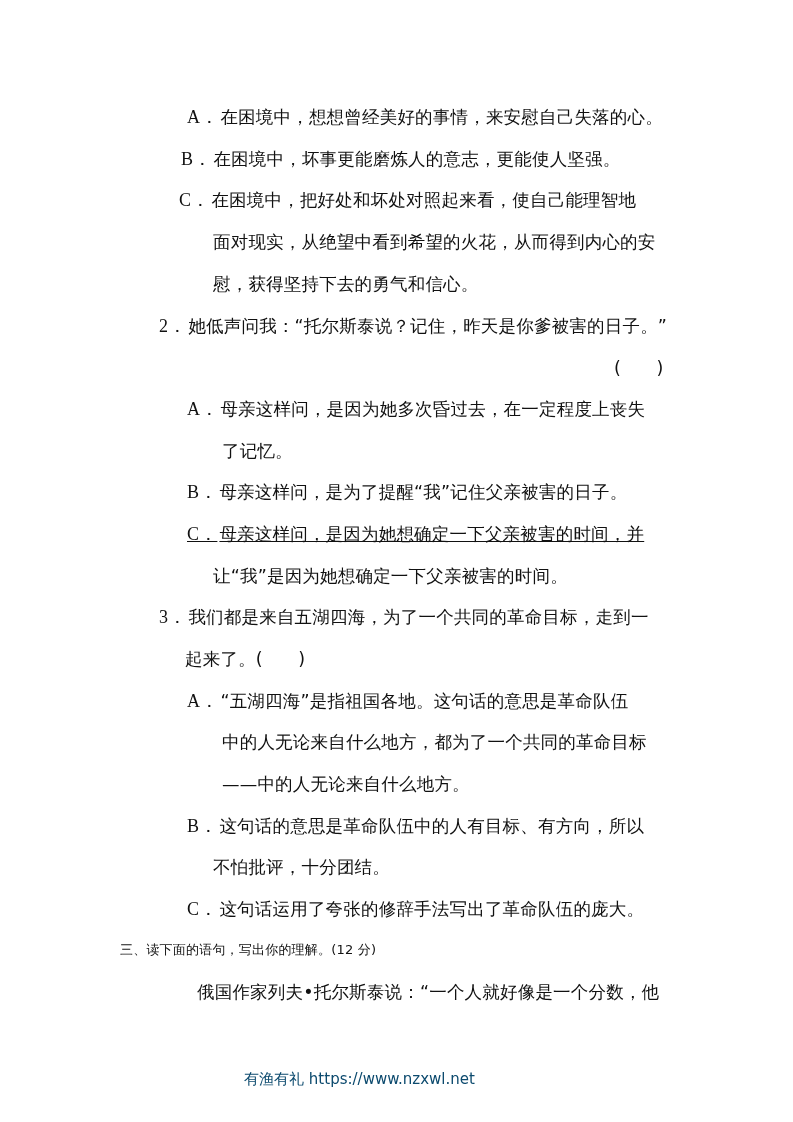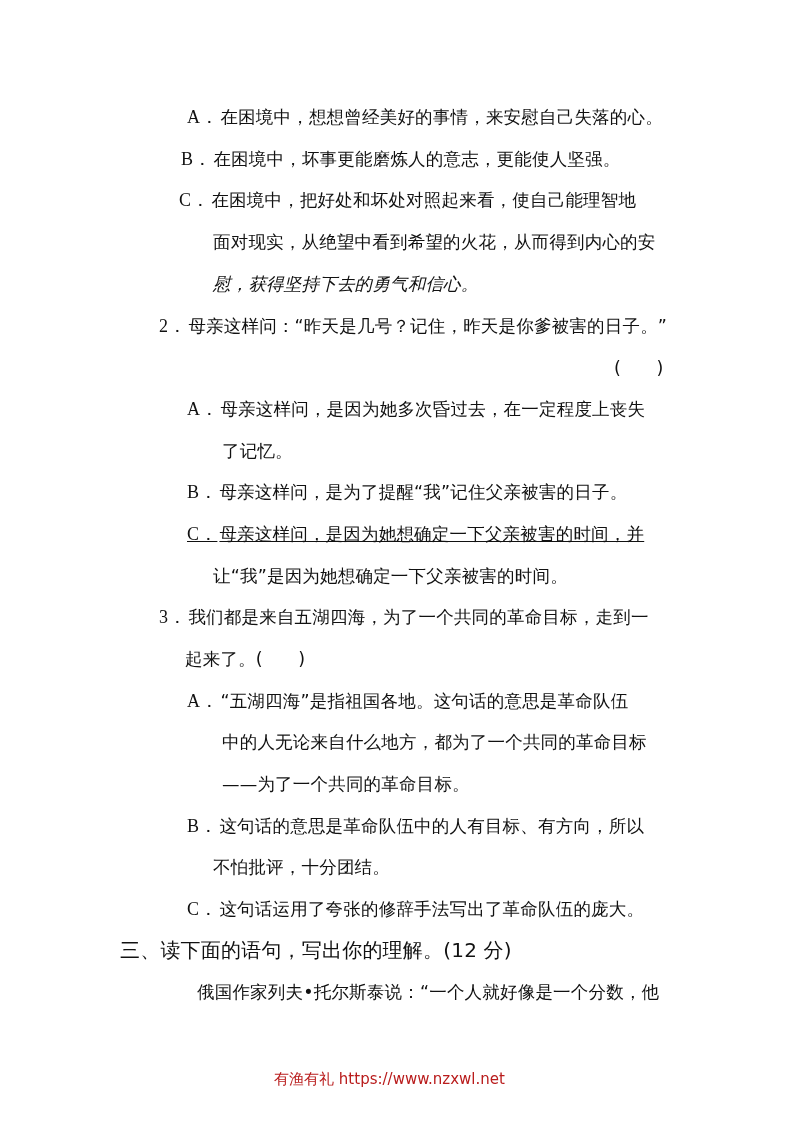--- a/index.html
+++ b/index.html
@@ -1,42 +1,42 @@
 <!DOCTYPE html>
 <html><head>
 <meta charset="utf-8">
 <style>
   html, body { margin:0; padding:0; background:#ffffff; }
   body { width:793px; height:1122px; position:relative; overflow:hidden;
          font-family:"DejaVu Sans", "Liberation Sans", sans-serif; color:#111; }
   .line { position:absolute; font-size:17.5px; line-height:22px; white-space:nowrap; letter-spacing:0.2px; }
   .lbl { font-family:"Liberation Serif", "DejaVu Serif", serif; font-size:18px; margin-right:2px; }
-  .heading { font-size:20px; }
+  .heading { font-size:13px; }
   .footer { position:absolute; top:1070px; left:0; width:719px; text-align:center;
-            font-size:15px; color:#b91c1c;margin-left:30px; }
+            font-size:15px; color:#0c4a6e; }
 </style>
 </head>
 <body>
 
 <div>
 
   <div class="line" style="top:106px;left:187px;">
     <span class="lbl">A．</span><span>在困境中，想想曾经美好的事情，来安慰自己失落的心。</span>
   </div>
   <div class="line" style="top:148px;left:181px;">
     <span class="lbl">B．</span><span>在困境中，坏事更能磨炼人的意志，更能使人坚强。</span>
   </div>
   <div class="line" style="top:189px;left:179px;">
     <span class="lbl">C．</span><span>在困境中，把好处和坏处对照起来看，使自己能理智地</span>
   </div>
   <div class="line" style="top:231px;left:213px;">面对现实，从绝望中看到希望的火花，从而得到内心的安</div>
-  <div class="line" style="top:273px;left:213px;font-style:italic;">慰，获得坚持下去的勇气和信心。</div>
+  <div class="line" style="top:273px;left:213px;">慰，获得坚持下去的勇气和信心。</div>
 
   <div class="line" style="top:315px;left:159px;">
-    <span class="lbl">2．</span><span>母亲这样问：“昨天是几号？记住，昨天是你爹被害的日子。”</span>
+    <span class="lbl">2．</span><span>她低声问我：“托尔斯泰说？记住，昨天是你爹被害的日子。”</span>
   </div>
   <div class="line" style="top:357px;left:614px;">(　　)</div>
   <div class="line" style="top:398px;left:187px;text-align:center;">
     <span class="lbl">A．</span><span>母亲这样问，是因为她多次昏过去，在一定程度上丧失</span>
   </div>
   <div class="line" style="top:440px;left:222px;">了记忆。</div>
   <div class="line" style="top:481px;left:187px;">
     <span class="lbl">B．</span><span>母亲这样问，是为了提醒“我”记住父亲被害的日子。</span>
   </div>
   <div class="line" style="top:523px;left:187px;text-decoration:underline;">
@@ -45,21 +45,21 @@
   <div class="line" style="top:565px;left:213px;">让“我”是因为她想确定一下父亲被害的时间。</div>
 
   <div class="line" style="top:606px;left:159px;">
     <span class="lbl">3．</span><span>我们都是来自五湖四海，为了一个共同的革命目标，走到一</span>
   </div>
   <div class="line" style="top:648px;left:185px;">起来了。(　　)</div>
   <div class="line" style="top:690px;left:187px;">
     <span class="lbl">A．</span><span>“五湖四海”是指祖国各地。这句话的意思是革命队伍</span>
   </div>
   <div class="line" style="top:731px;left:222px;">中的人无论来自什么地方，都为了一个共同的革命目标</div>
-  <div class="line" style="top:773px;left:222px;">——为了一个共同的革命目标。</div>
+  <div class="line" style="top:773px;left:222px;">——中的人无论来自什么地方。</div>
   <div class="line" style="top:815px;left:187px;">
     <span class="lbl">B．</span><span>这句话的意思是革命队伍中的人有目标、有方向，所以</span>
   </div>
   <div class="line" style="top:856px;left:213px;">不怕批评，十分团结。</div>
   <div class="line" style="top:898px;left:187px;">
     <span class="lbl">C．</span><span>这句话运用了夸张的修辞手法写出了革命队伍的庞大。</span>
   </div>
 
   <div class="line heading" style="top:939px;left:120px;">三、读下面的语句，写出你的理解。(12 分)</div>
   <div class="line" style="top:981px;left:197px;">俄国作家列夫•托尔斯泰说：“一个人就好像是一个分数，他</div>

